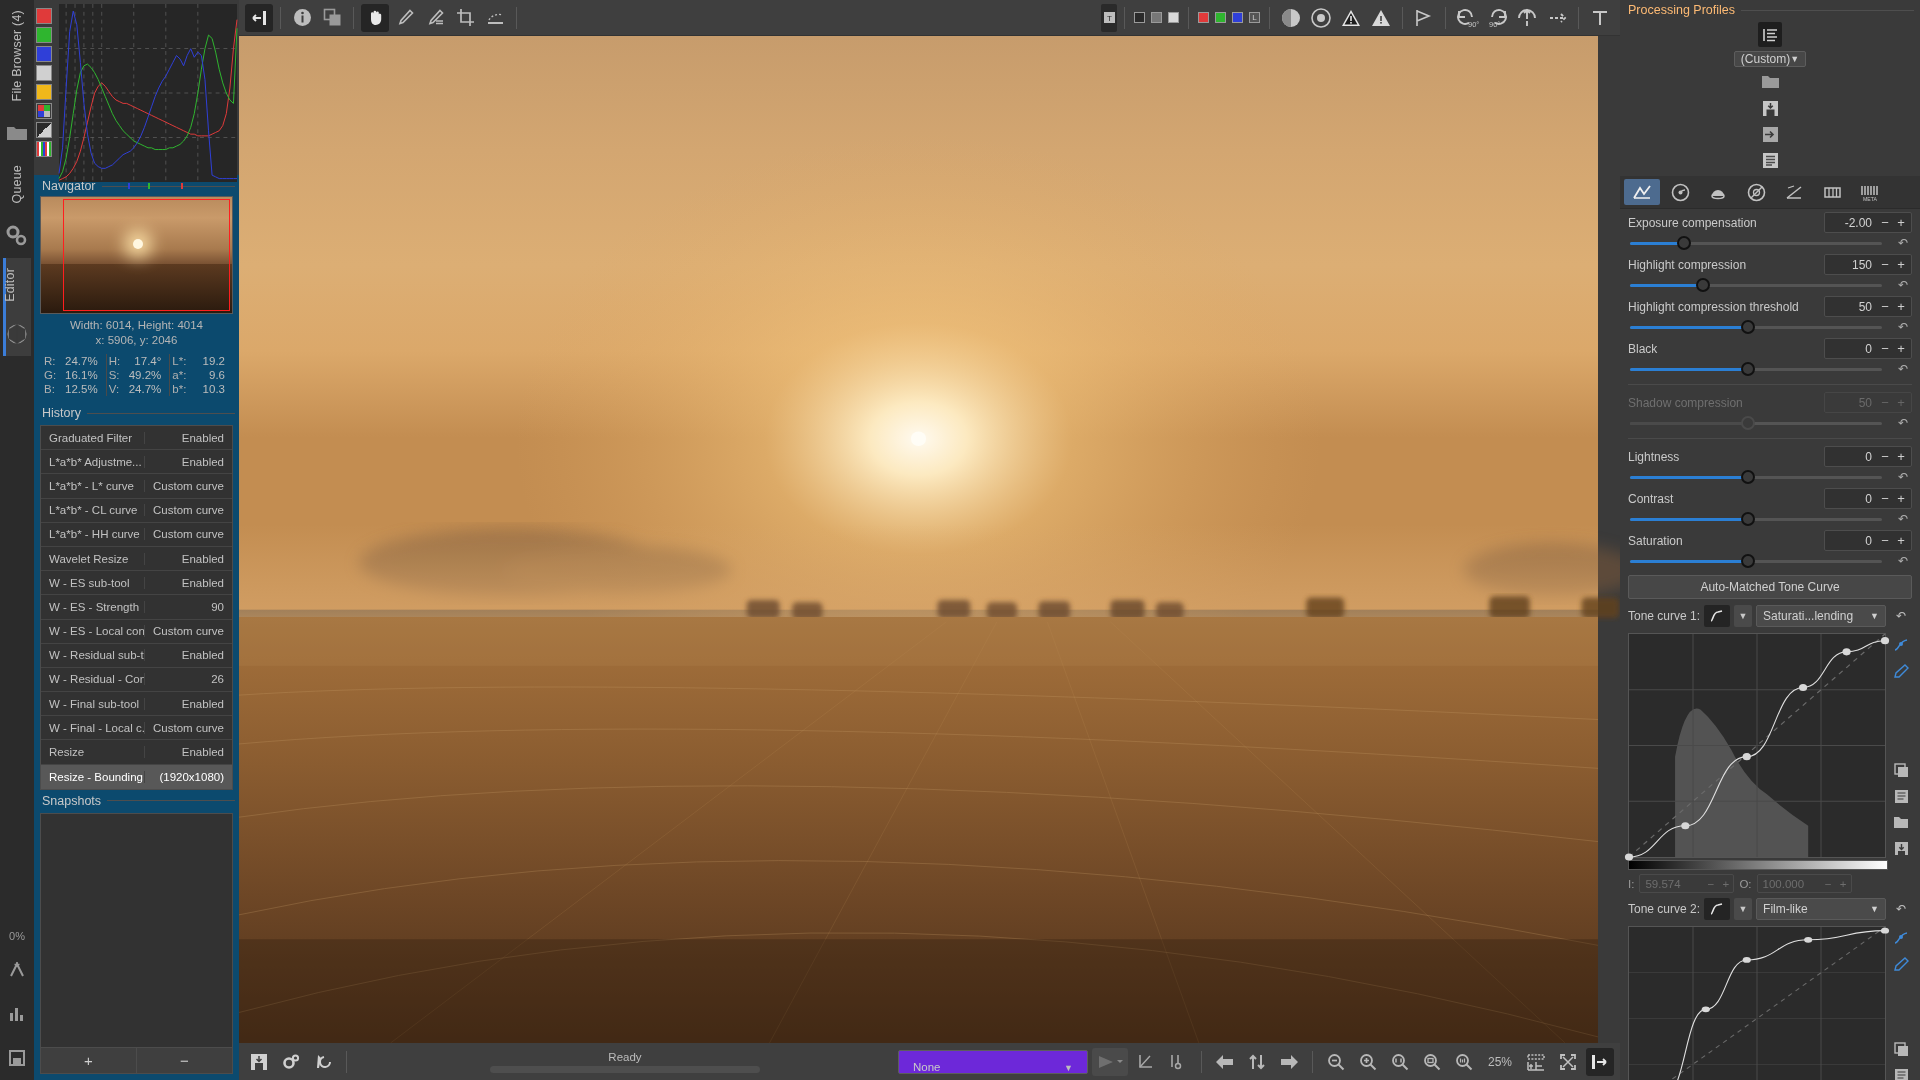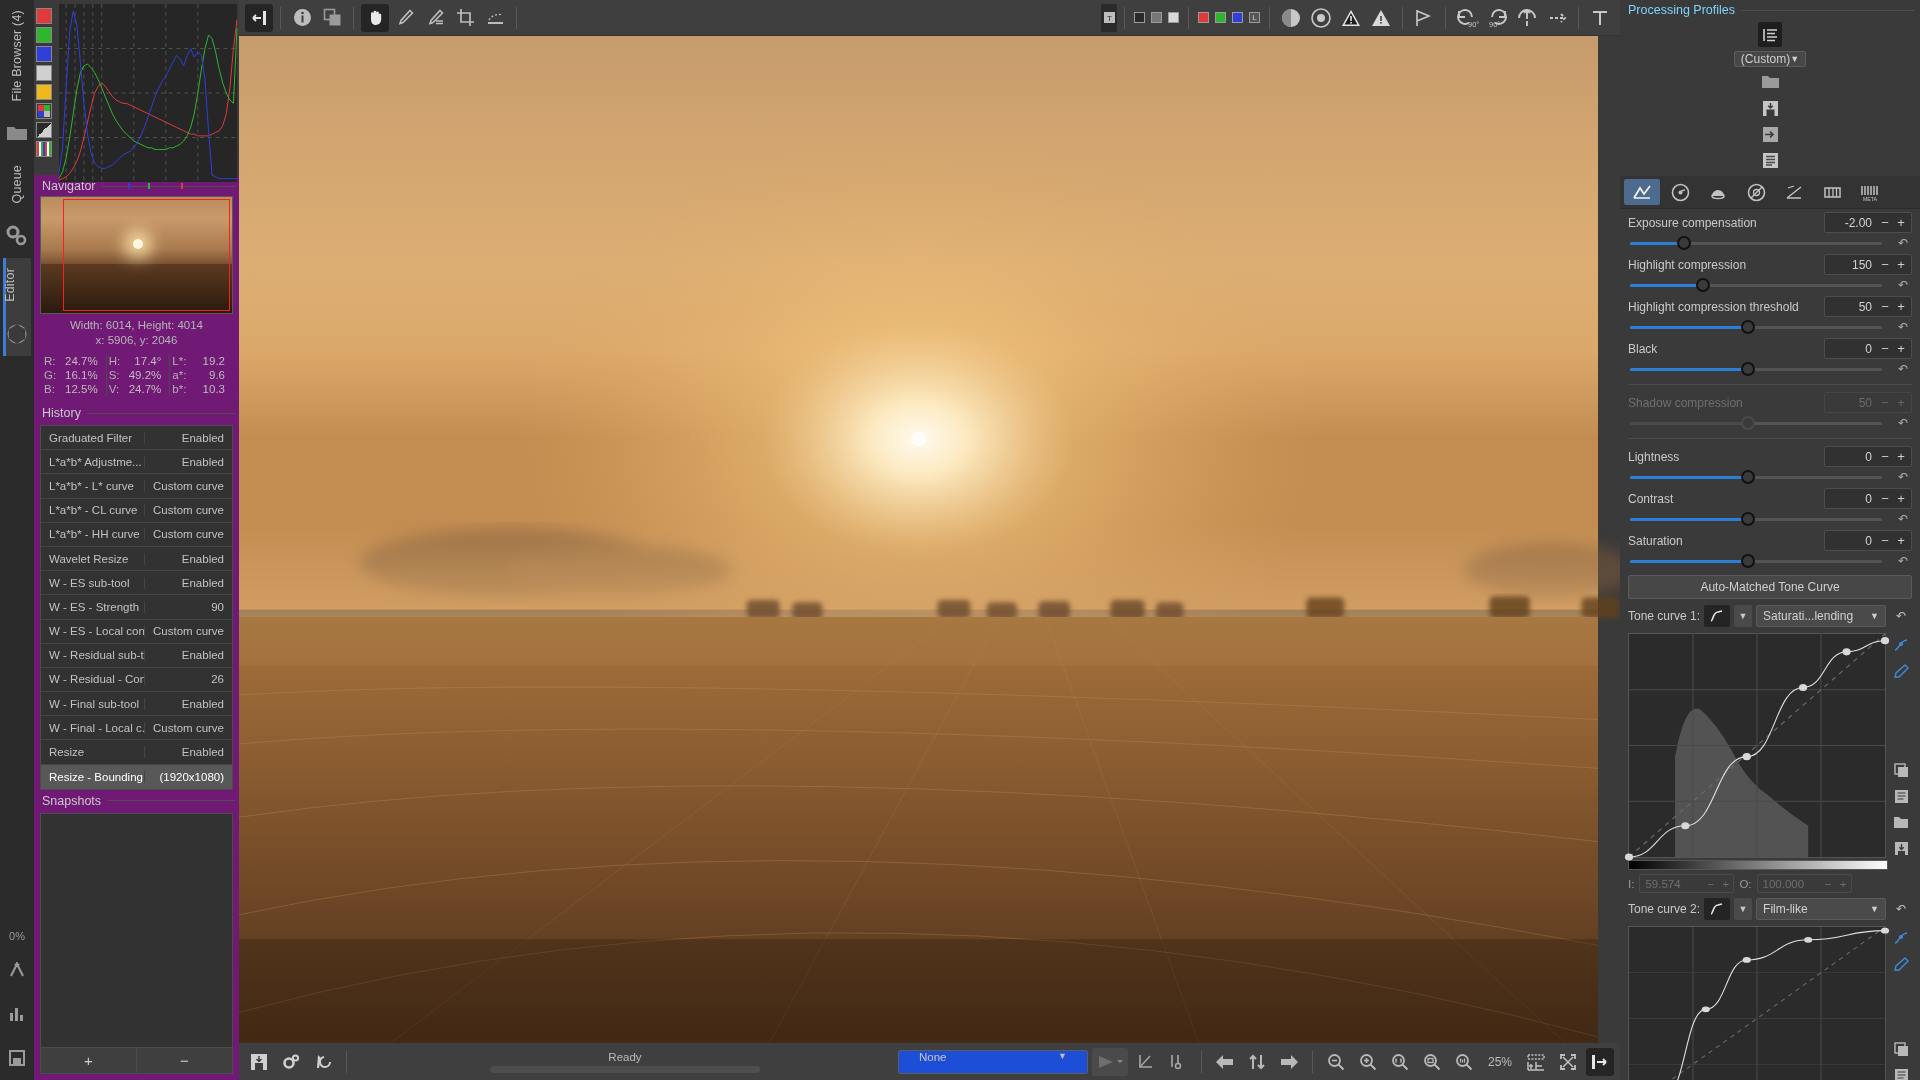--- a/index.html
+++ b/index.html
@@ -14,21 +14,21 @@
           color:#bdbdbd; font-size:12.5px; padding:10px 0; letter-spacing:.2px;
           white-space:nowrap; }
   .rail-ico { width:28px; height:28px; margin:8px 0; position:relative;
           display:flex; align-items:center; justify-content:center; }
   .rail-sel { background:#3d3d3d; position:relative; }
   .rail-sel::before{content:"";position:absolute;left:0;top:0;bottom:0;width:3px;background:#3b7dd8;}
   .rail-bottom { margin-top:auto; display:flex; flex-direction:column; align-items:center; }
   .pct { font-size:11px; color:#9a9a9a; margin:6px 0; }
 
   
-  .leftpanel { width:205px; flex:0 0 205px; background:#701a75; display:flex;
+  .leftpanel { width:205px; flex:0 0 205px; background:#0c4a6e; display:flex;
                flex-direction:column; }
   .histo-wrap { height:175px; background:#3a3a3a; display:flex; padding:4px 2px 0 2px;}
   .histo-btns { width:20px; display:flex; flex-direction:column; gap:3px; padding-top:4px;}
   .hb { width:16px; height:16px; border:1px solid #888; }
   .histo { flex:1; background:#262626; position:relative; margin-left:3px; }
   .histo svg { display:block; width:100%; height:100%; }
   .histo-foot{height:8px;background:#1c1c1c;position:relative;}
   .histo-foot i{position:absolute;top:1px;width:2px;height:6px;}
 
   .sectlabel { font-size:12.5px; color:#c9c9c9; padding:4px 0 3px 8px;
@@ -79,30 +79,30 @@
   .spacer{flex:1;}
   .chip{width:11px;height:11px;border:1px solid #9a9a9a;margin:0 2px;}
   .canvas{flex:1;position:relative;overflow:hidden;background:#3a3a3a;
      padding:0 22px 0 0;}
   .photo{position:absolute;left:0;top:0;right:22px;bottom:0;}
   .cbottom{height:37px;background:#3f3f3f;display:flex;align-items:center;
      gap:4px;padding:0 6px;}
   .statusmsg{flex:1;display:flex;flex-direction:column;align-items:center;
      justify-content:center;font-size:11.5px;color:#bcbcbc;}
   .pbar{width:270px;height:7px;background:#4e4e4e;border-radius:4px;margin-top:3px;}
-  .combo{height:24px;background:#1d4ed8;border:1px solid #5d5d5d;border-radius:2px;
-     display:flex;align-items:flex-start;padding:0 20px;font-size:11.5px;color:#c9c9c9;
+  .combo{height:24px;background:#6d28d9;border:1px solid #5d5d5d;border-radius:2px;
+     display:flex;align-items:flex-end;padding:0 14px;font-size:11.5px;color:#c9c9c9;
      cursor:pointer;}
   .combo .car{margin-left:auto;font-size:9px;color:#bdbdbd;}
   .zoompct{font-size:12px;color:#bdbdbd;padding:0 6px;}
 
   
   .rightpanel{width:300px;flex:0 0 300px;background:#3a3a3a;display:flex;
      flex-direction:column;overflow:hidden;}
-  .pp-head{font-size:12.5px;color:#7dd3fc;padding:3px 0 2px 8px;display:flex;
+  .pp-head{font-size:12.5px;color:#fdba74;padding:3px 0 2px 8px;display:flex;
      align-items:center;gap:6px;}
   .pp-head::after{content:"";flex:1;height:1px;background:#4e4e4e;margin-right:6px;}
   .pp-row{display:flex;align-items:center;gap:4px;padding:3px 6px 5px;flex-direction:column;}
   .pp-combo{flex:1;height:25px;background:#474747;border:1px solid #5d5d5d;
      border-radius:2px;display:flex;align-items:center;padding:0 6px;font-size:12px;
      color:#cfcfcf;cursor:pointer;}
   .pp-combo .car{margin-left:auto;font-size:9px;}
   .ico-btn{width:22px;height:22px;display:flex;align-items:center;justify-content:center;
      cursor:pointer;color:#c4c4c4;}
   .tooltabs{display:flex;align-items:center;gap:2px;background:#333;

